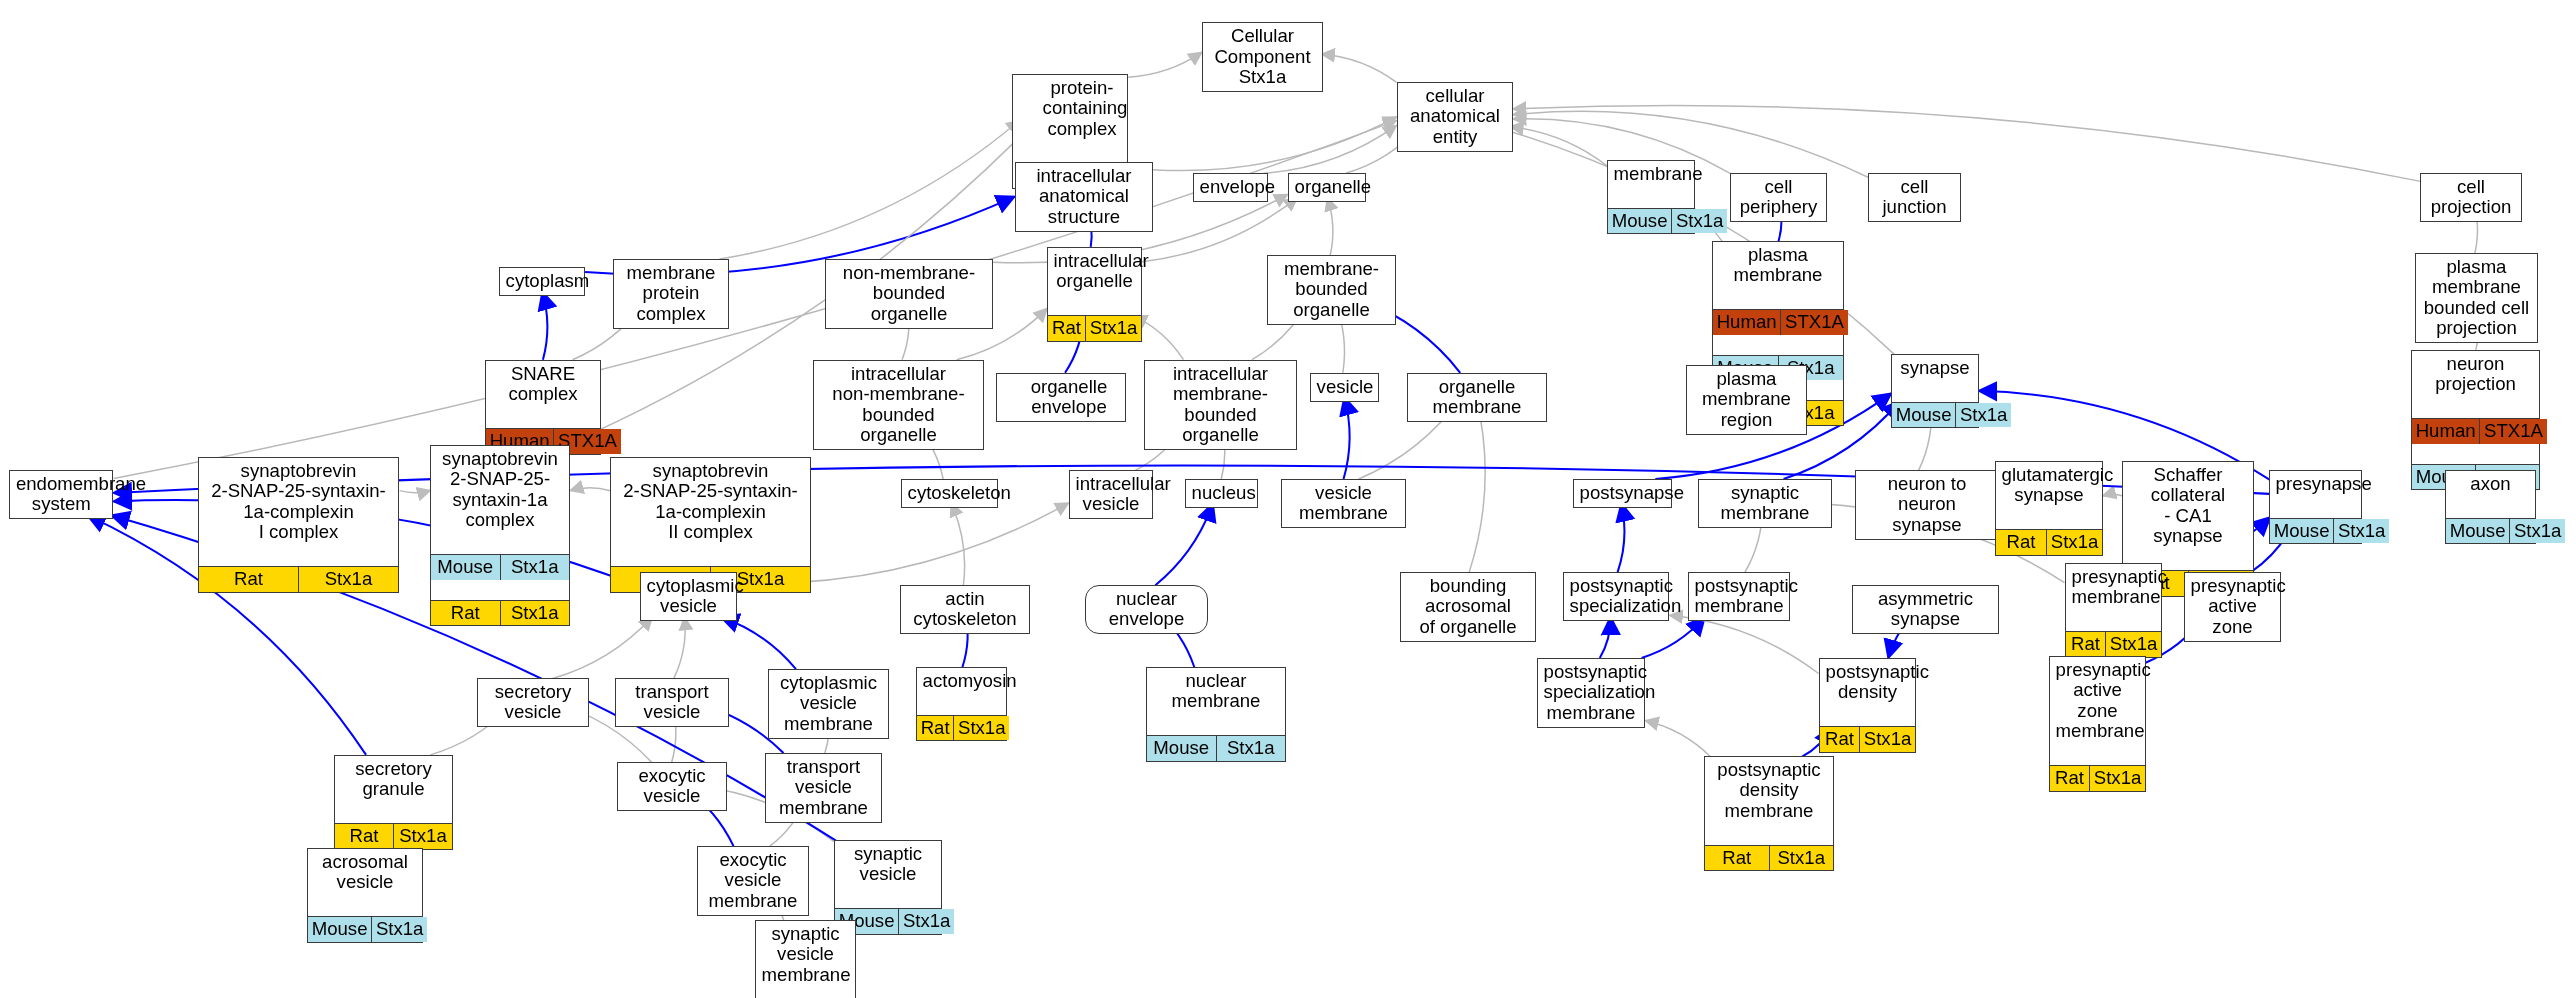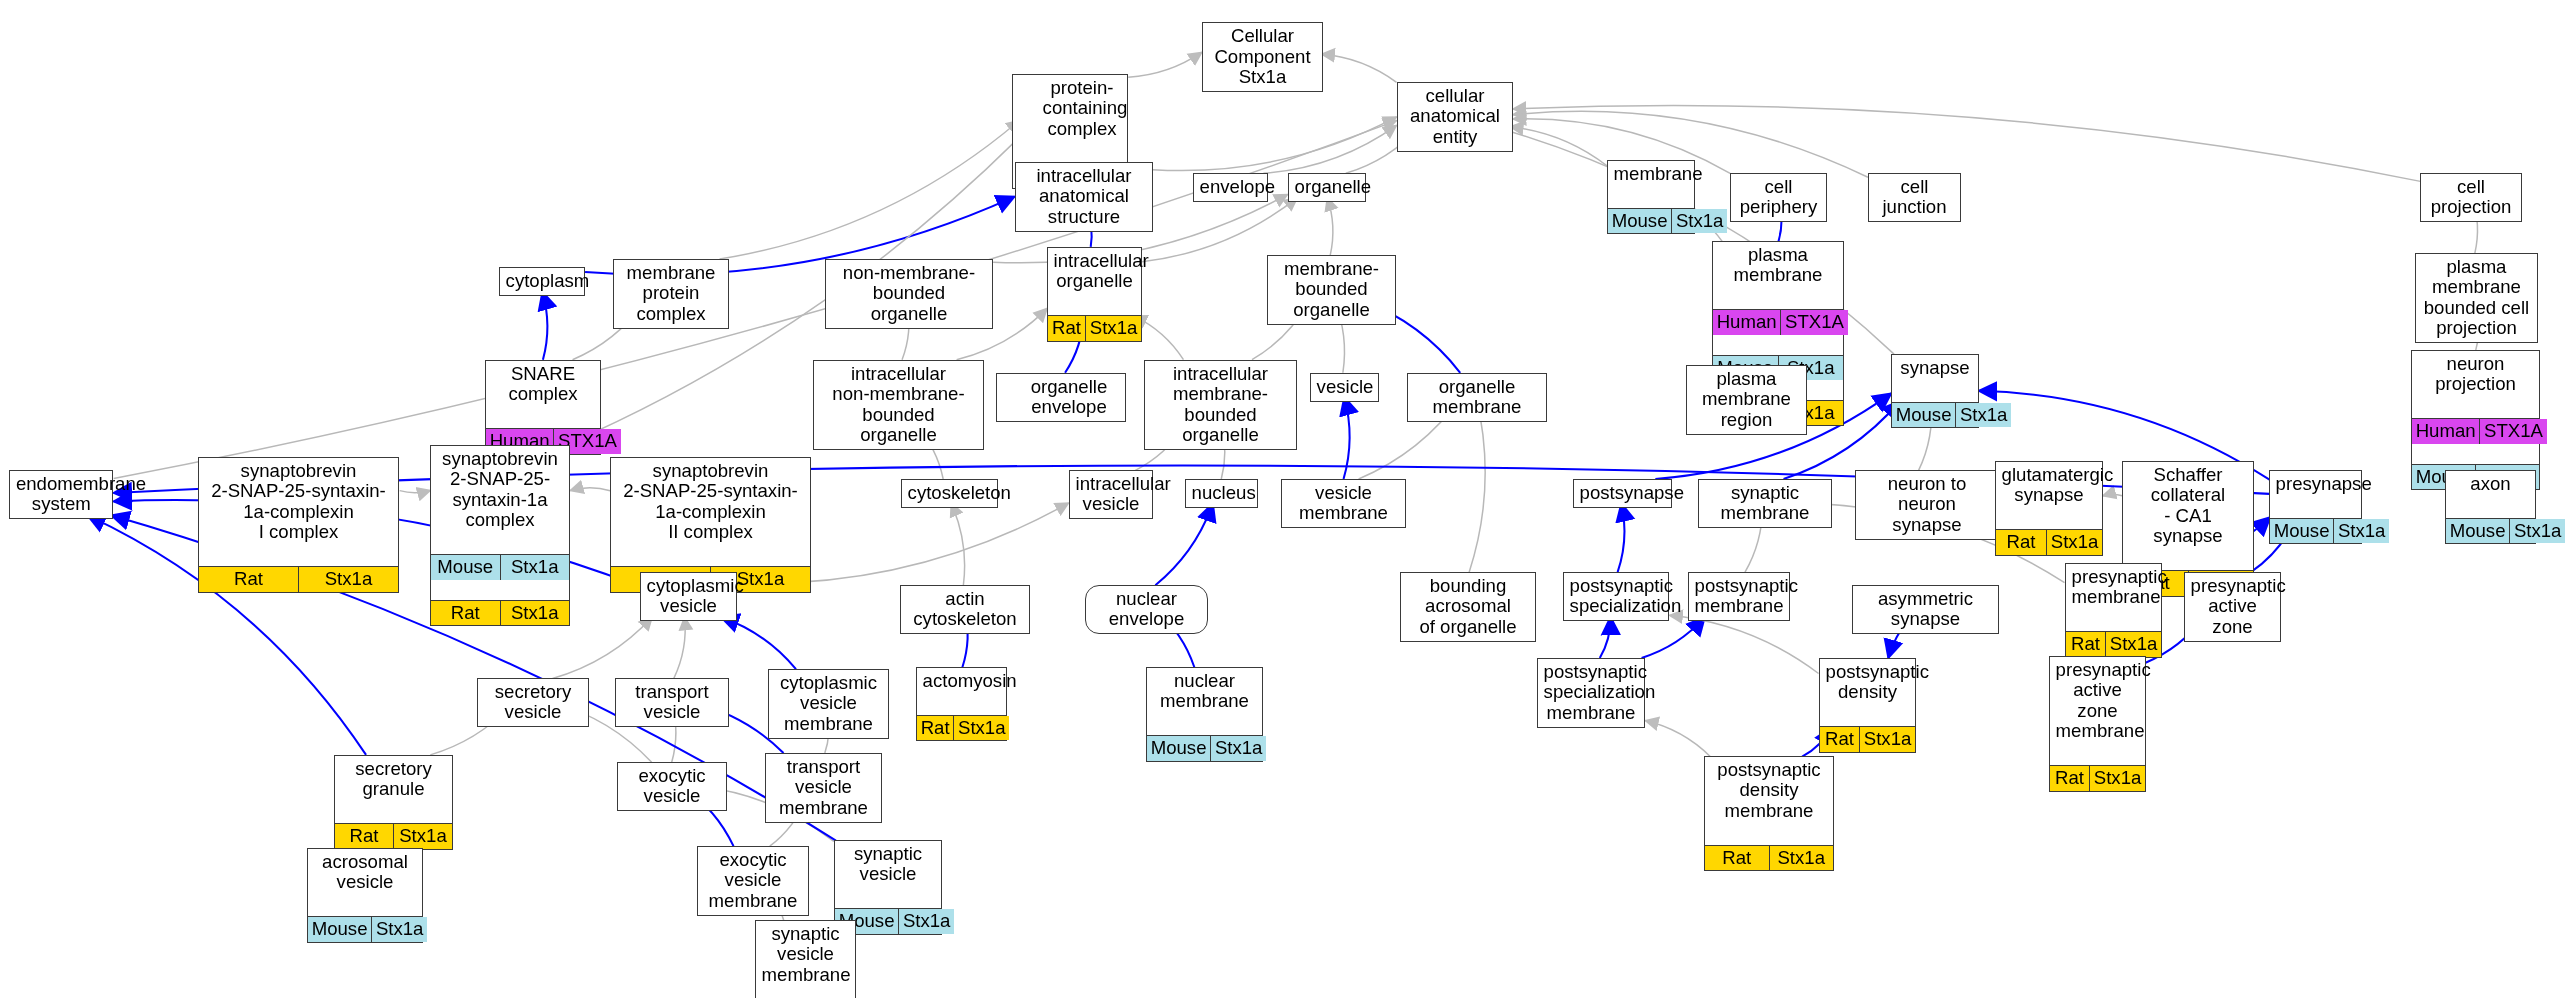--- a/index.html
+++ b/index.html
@@ -4,21 +4,21 @@
 <style>
   html,body{margin:0;padding:0;background:#ffffff;}
   body{font-family:"Liberation Sans",sans-serif;}
   #canvas{position:relative;width:2576px;height:999px;background:#fff;overflow:hidden;}
   #edges{position:absolute;left:0;top:0;width:2576px;height:999px;pointer-events:none;}
   .node{position:absolute;border:1.9px solid #3a3a3a;background:#fff;box-sizing:border-box;}
   .node .title{padding:2.8px 5.6px 3.7px 5.6px;text-align:center;font-size:18.6px;line-height:20.5px;color:#000;white-space:pre-line;}
   .node .row{display:flex;border-top:1.9px solid #3a3a3a;margin-top:20px;}
   .node .cell{flex:1;text-align:center;font-size:18.6px;line-height:22.4px;padding:0.9px 3.7px;color:#000;}
   .node .cell.left{border-right:1.9px solid #3a3a3a;}
-  .sp-human{background:#d946ef;}
+  .sp-human{background:#c2410c;}
   .sp-mouse{background:#ade0ea;}
   .sp-rat{background:#ffd700;}
 </style>
 </head>
 <body>
 
 <div id="canvas">
   <svg id="edges" viewBox="0 0 2765 1072" preserveAspectRatio="none">
     <defs>
       <marker id="ah-gray" markerWidth="11" markerHeight="11" refX="9" refY="5.5" orient="auto">
@@ -373,21 +373,21 @@
         <div class="title">presynaptic
 active zone</div>
       </div>
       <div class="node" style="left: 916px; top: 667px; width: 91px;">
         <div class="title">actomyosin</div>
         <div class="row">
           <div class="cell left sp-rat">Rat</div>
           <div class="cell sp-rat">Stx1a</div>
         </div>
       </div>
-      <div class="node" style="left: 1146px; top: 667px; width: 117px;">
+      <div class="node" style="left: 1146px; top: 667px; width: 140px;">
         <div class="title">nuclear membrane</div>
         <div class="row">
           <div class="cell left sp-mouse">Mouse</div>
           <div class="cell sp-mouse">Stx1a</div>
         </div>
       </div>
       <div class="node" style="left: 1537px; top: 658px; width: 108px;">
         <div class="title">postsynaptic
 specialization
 membrane</div>

